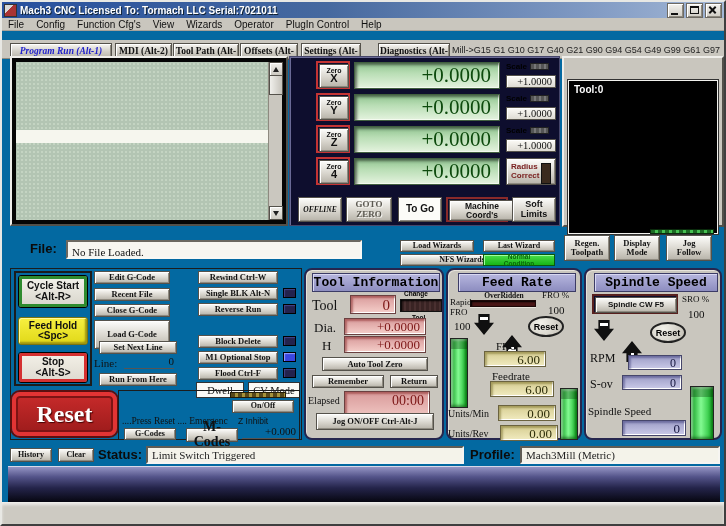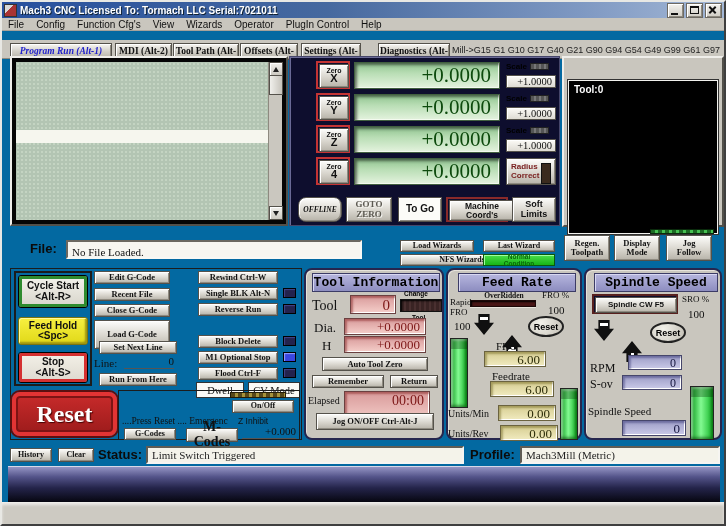--- a/index.html
+++ b/index.html
@@ -232,21 +232,21 @@
           <span class="zlabel">Zero</span>
           <span class="zaxis">4</span>
         </div>
     </div>
     <div class="drog abs" style="left:64px;top:101px;width:146px;height:27px;">+0.0000</div>
     <div class="btn abs radiusbtn" style="left:216px;top:101px;width:50px;height:27px;">
       <span style="width:34px;text-align:left;">Radius Correct</span>
       <span class="radled"></span>
     </div>
 
-    <div class="btn abs" style="left:8px;top:140px;width:44px;height:25px;font-size:7.5px;font-style:italic;border-radius:8px;">OFFLINE</div>
+    <div class="btn abs" style="left:8px;top:140px;width:44px;height:25px;font-size:7.5px;font-style:italic;">OFFLINE</div>
     <div class="btn abs dimtext" style="left:56px;top:140px;width:46px;height:25px;font-size:9px;white-space:pre-line;flex-wrap:wrap;padding:0 8px;">GOTO ZERO</div>
     <div class="btn abs" style="left:108px;top:140px;width:44px;height:25px;font-size:10px;background:#fcfcf8;font-family:'Liberation Sans',sans-serif;">To Go</div>
     <div class="redframe abs" style="left:156px;top:140px;width:62px;height:25px;">
       <div class="btn" style="font-size:8.5px;padding:0 4px;font-family:'Liberation Sans',sans-serif;">Machine Coord's</div>
     </div>
     <div class="btn abs" style="left:222px;top:140px;width:44px;height:25px;font-size:9px;padding:0 8px;font-family:'Liberation Sans',sans-serif;">Soft Limits</div>
   </div>
 
   <div class="tpouter abs" style="left:560px;top:54px;width:162px;height:171px;">
     <div class="tpdisplay" style="left:4px;top:22px;width:148px;height:152px;">
@@ -378,21 +378,21 @@
     <div class="abs seriflbl" style="left:96px;top:24px;font-size:9px;">SRO %</div>
     <div class="abs seriflbl" style="left:102px;top:38px;font-size:11px;">100</div>
     <div class="arrow down abs" style="left:8px;top:50px;">
         <span class="bar"></span>
       </div>
     <div class="arrow up abs" style="left:36px;top:50px;">
         <span class="bar"></span>
         <span class="bar2"></span>
       </div>
     <div class="resetround abs" style="left:64px;top:52px;width:36px;height:21px;">Reset</div>
-    <div class="abs seriflbl" style="left:4px;top:91px;font-size:12px;text-align:right;">RPM</div>
+    <div class="abs seriflbl" style="left:4px;top:81px;font-size:12px;text-align:right;">RPM</div>
     <div class="droblue abs" style="left:42px;top:85px;width:54px;height:15px;font-size:12px;line-height:14px;">0</div>
     <div class="abs seriflbl" style="left:4px;top:107px;font-size:12px;">S-ov</div>
     <div class="droblue abs" style="left:36px;top:105px;width:60px;height:15px;font-size:12px;line-height:14px;">0</div>
     <div class="abs seriflbl" style="left:2px;top:135px;font-size:11px;">Spindle Speed</div>
     <div class="droblue abs" style="left:36px;top:150px;width:64px;height:16px;font-size:13px;line-height:15px;">0</div>
     <div class="gslider abs" style="left:104px;top:116px;width:24px;height:54px;">
         <span class="cap"></span>
       </div>
   </div>
 

